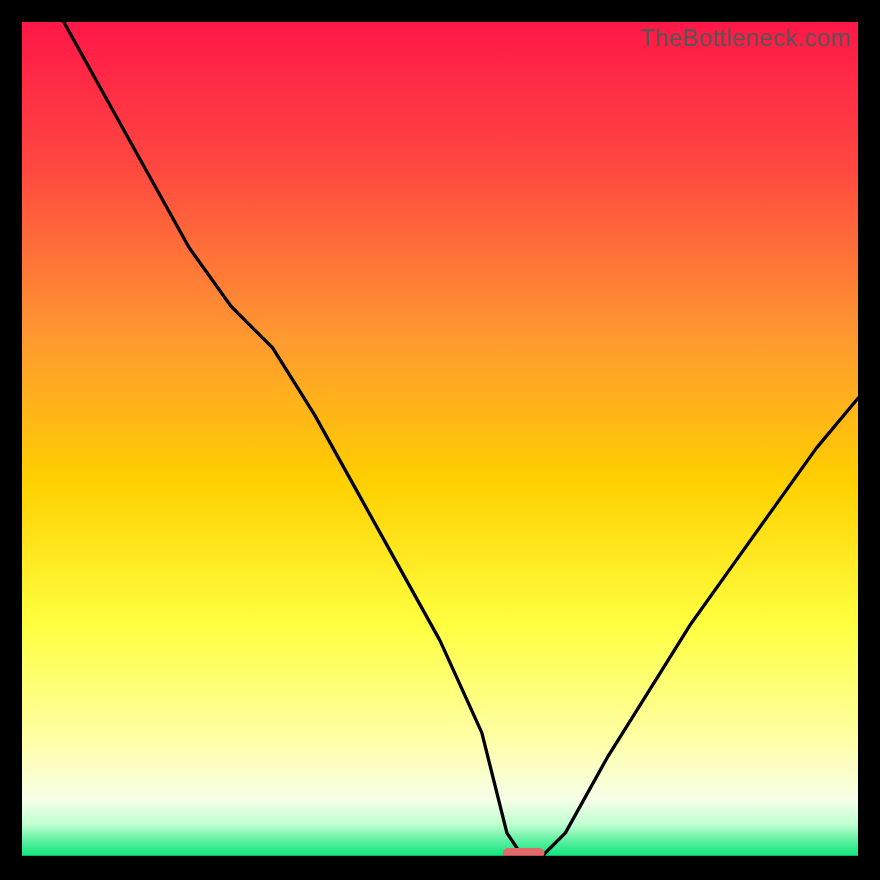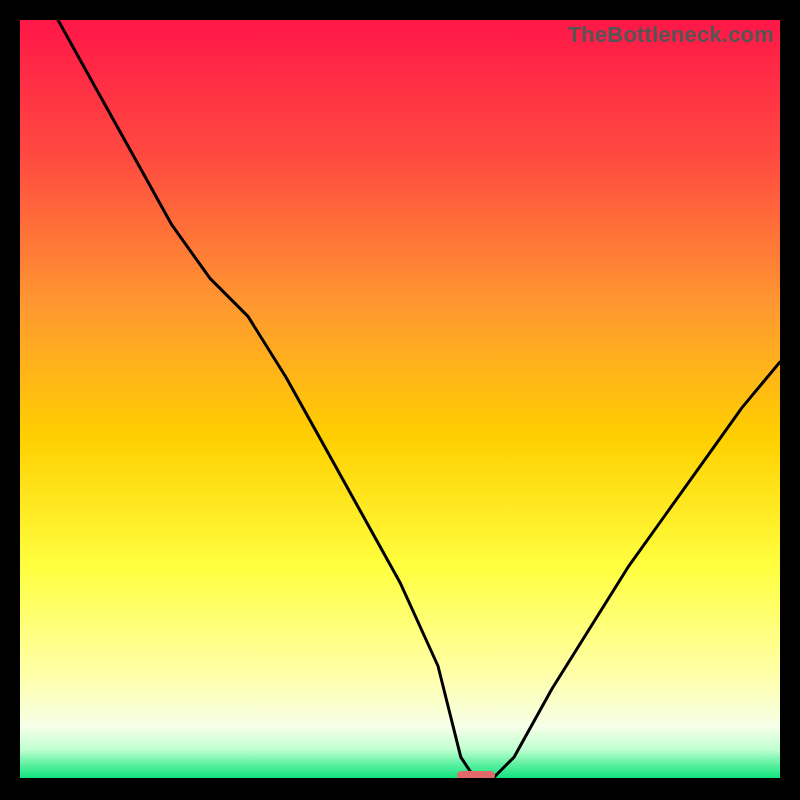--- a/index.html
+++ b/index.html
@@ -25,21 +25,21 @@
     top: 0;
     width: 760px;
     height: 760px;
   }
   .watermark {
     position: absolute;
     top: 2px;
     right: 6px;
     color: #555;
     font-size: 22px;
-    font-weight: 700;
+    font-weight: 400;
     letter-spacing: 0.2px;
     z-index: 5;
   }
   svg {
     display: block;
   }
 </style>
 </head>
 <body>
 

